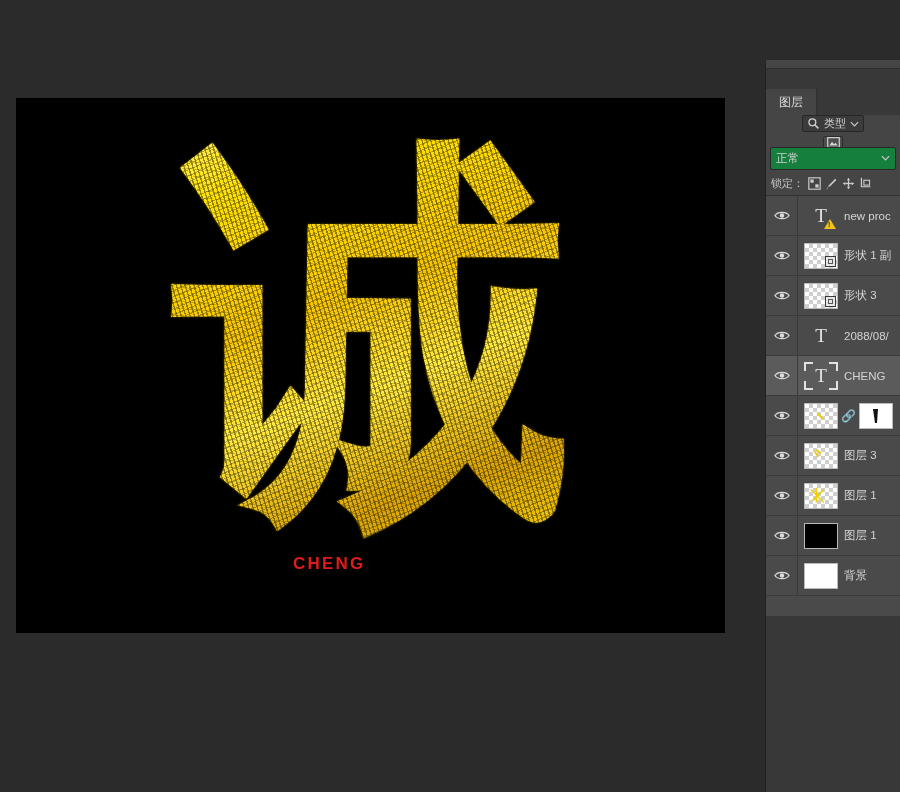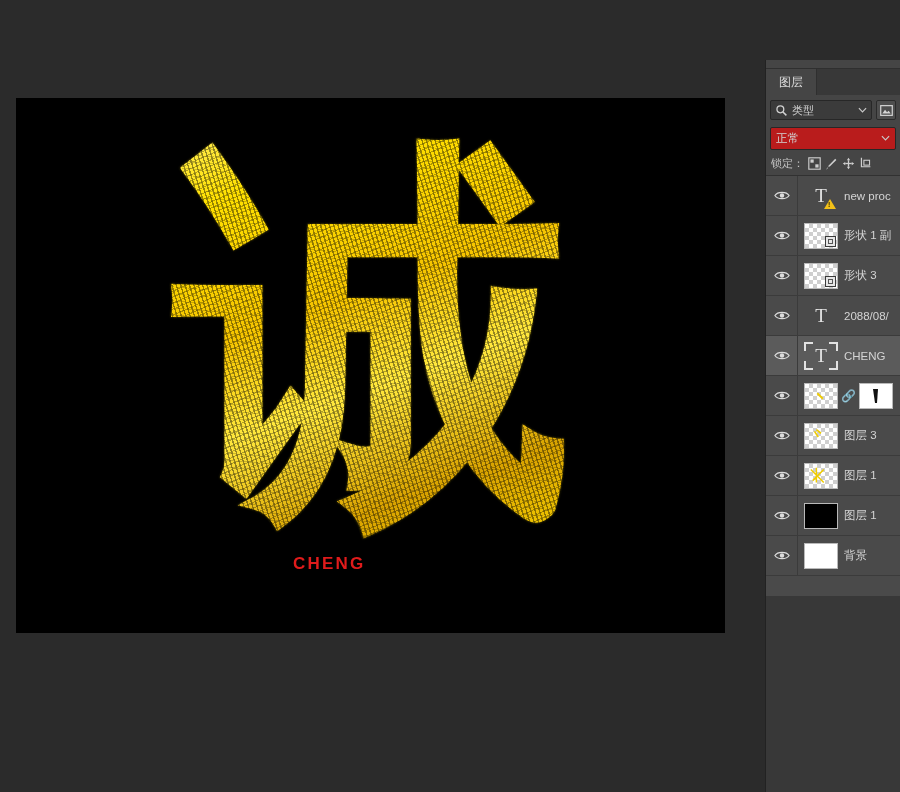--- a/index.html
+++ b/index.html
@@ -83,38 +83,40 @@
   }
   .panel-tabbar {
     height: 8px;
     background: #454545;
     border-bottom: 1px solid #2f2f2f;
   }
   .tabs-row {
     display: flex;
     height: 26px;
     background: #eab308;
+    margin-top: 20px;
   }
   .tab {
     display: flex; align-items: center; justify-content: center;
     width: 50px; height: 26px;
     background: #454545;
     color: #cfcfcf;
     font-size: 12px;
     box-sizing: border-box;
   }
   .tab.active { background: #454545; color: #dcdcdc; }
   .tab-rest { flex: 1; background: #383838; border-left:1px solid #2f2f2f;}
 
   .filter-row {
     display: flex; align-items: center;
     height: 30px;
     padding: 0 4px;
     background: #454545;
     gap: 4px;
+    flex-direction: column;
   }
   .filter-select {
     display: flex; align-items: center;
     flex: 1;
     height: 20px;
     background: #3b3b3b;
     border: 1px solid #272727;
     border-radius: 2px;
     padding: 0 4px;
     gap: 4px;
@@ -132,21 +134,21 @@
 
   .blend-row {
     display: flex; align-items: center;
     height: 26px;
     padding: 0 4px;
     background: #454545;
   }
   .blend-select {
     display: flex; align-items: center;
     flex: 1; height: 23px;
-    background: #b91c1c;
+    background: #15803d;
     border: 1px solid #272727;
     border-radius: 2px;
     padding: 0 5px;
     box-sizing: border-box;
   }
   .blend-select .lbl { color: #d2d2d2; font-size: 11.5px; flex:1;}
 
   .lock-row {
     display: flex; align-items: center;
     height: 24px;

